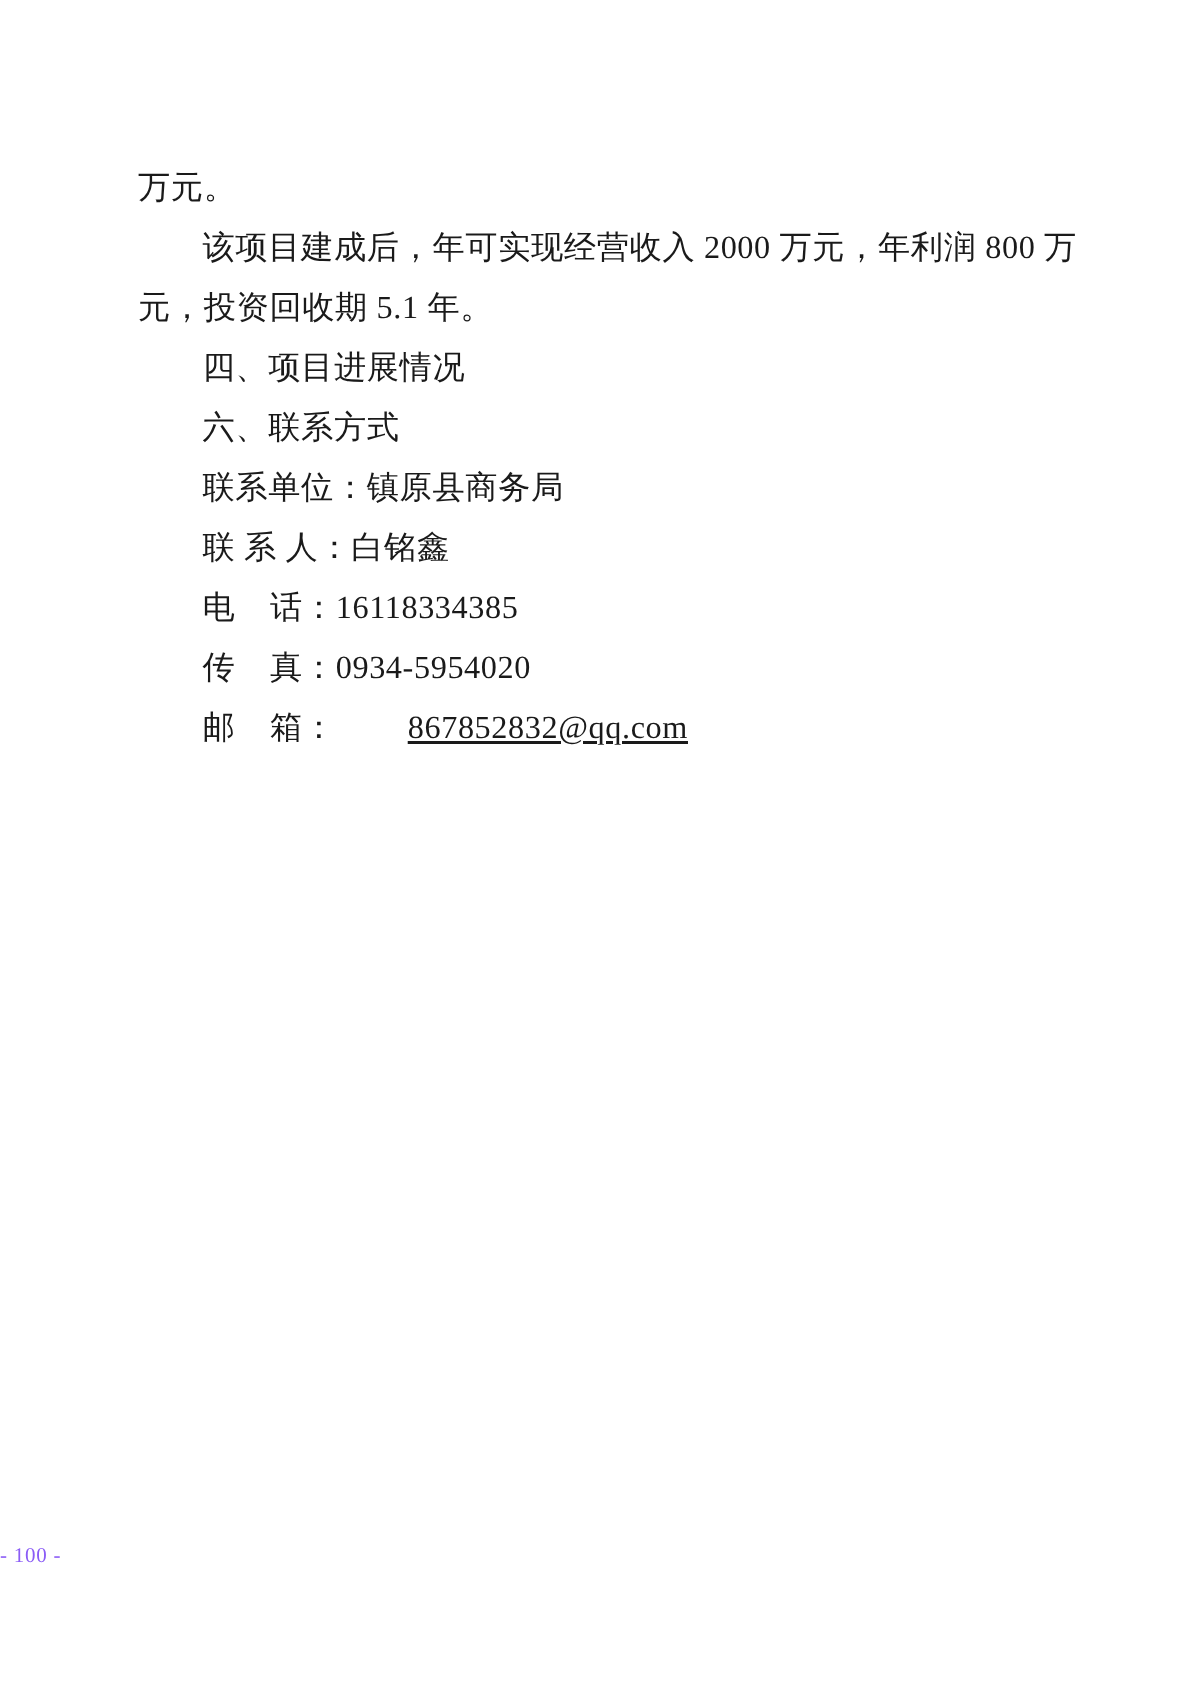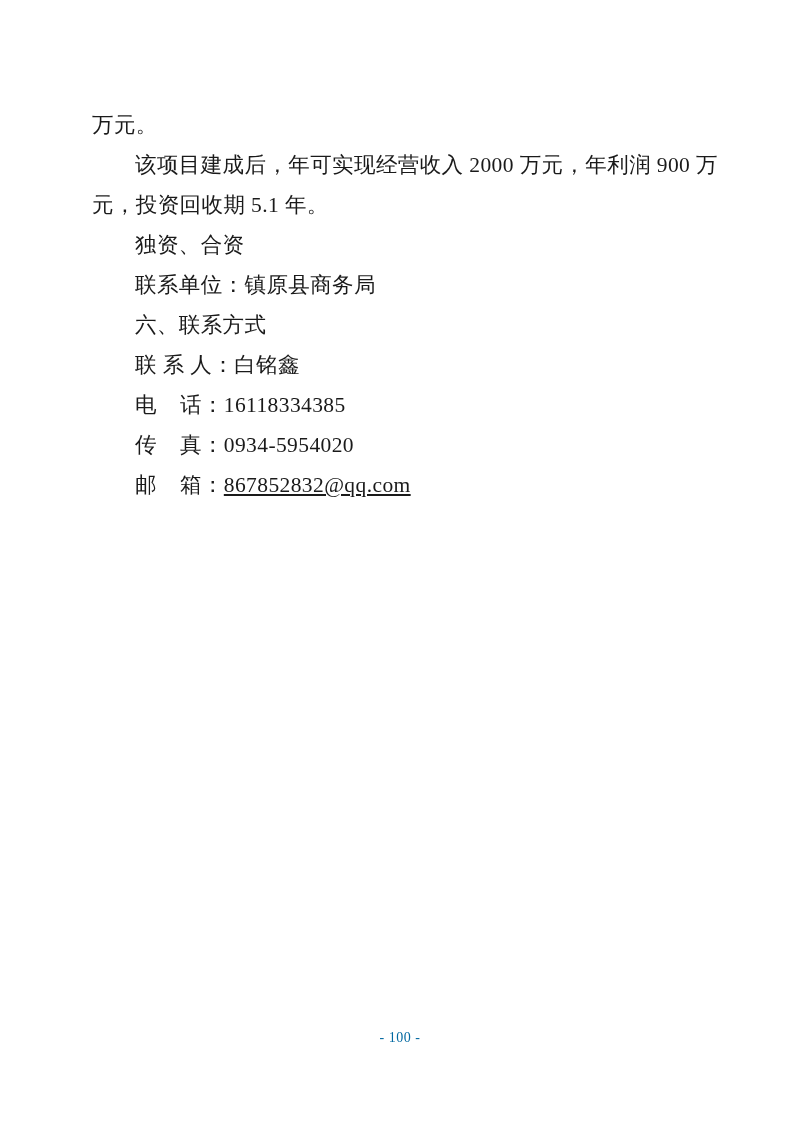--- a/index.html
+++ b/index.html
@@ -37,46 +37,47 @@
     font-family: "Liberation Serif", serif;
   }
   .indent {
     padding-left: 43px;
   }
   .noindent {
     padding-left: 0;
   }
   .email {
     text-decoration: underline;
+    margin-left: 48px;
   }
   .footer {
     position: absolute;
     left: 0;
     top: 1030px;
     width: 800px;
-    text-align: center;
+    text-align: left;
     font-size: 14px;
     font-family: "Liberation Serif", serif;
     letter-spacing: 0.5px;
-    color: #0369a1;
+    color: #8b5cf6;
   }
 </style>
 </head>
 <body>
 
 <div class="page">
 
   <div class="content">
 
     <div class="line noindent">万元。</div>
-    <div class="line indent">该项目建成后，年可实现经营收入 2000 万元，年利润 900 万</div>
+    <div class="line indent">该项目建成后，年可实现经营收入 2000 万元，年利润 800 万</div>
     <div class="line noindent">元，投资回收期 5.1 年。</div>
-    <div class="line indent">独资、合资</div>
+    <div class="line indent">四、项目进展情况</div>
+    <div class="line indent">六、联系方式</div>
     <div class="line indent">联系单位：镇原县商务局</div>
-    <div class="line indent">六、联系方式</div>
     <div class="line indent">联 系 人：白铭鑫</div>
     <div class="line indent">电    话：16118334385</div>
     <div class="line indent">传    真：0934-5954020</div>
     <div class="line indent"><span>邮    箱：</span><span class="email">867852832@qq.com</span></div>
 
   </div>
 
   <div class="footer">- 100 -</div>
 
 </div>

